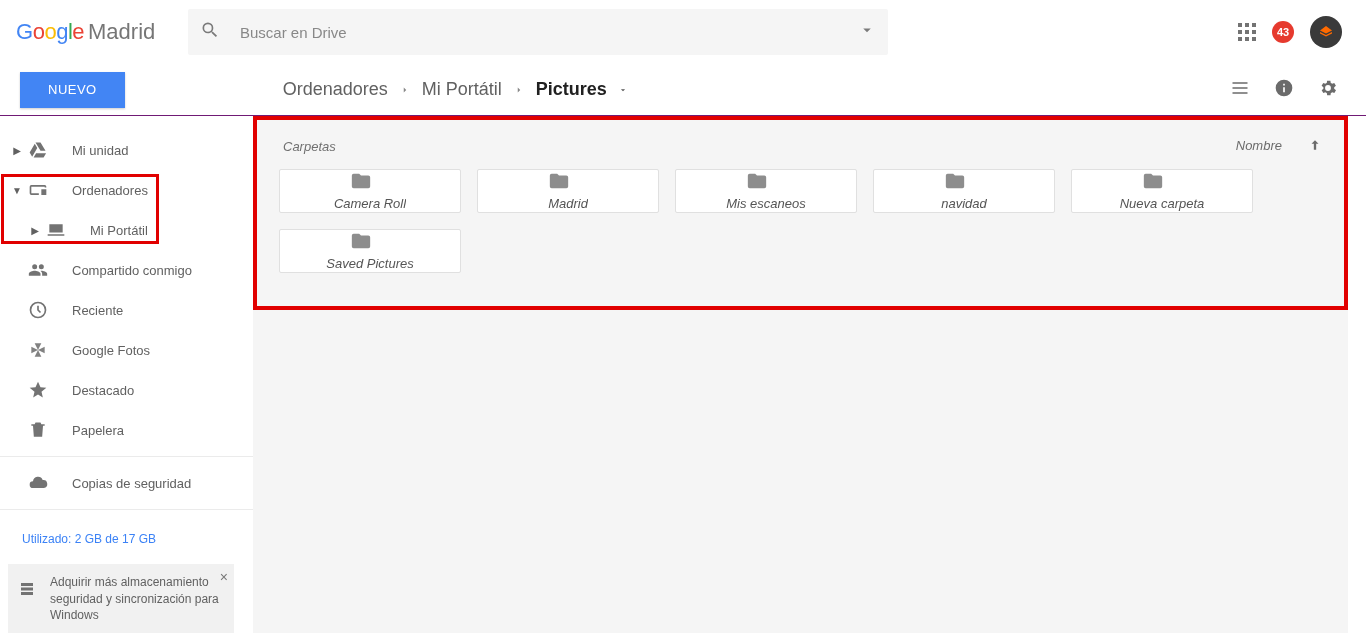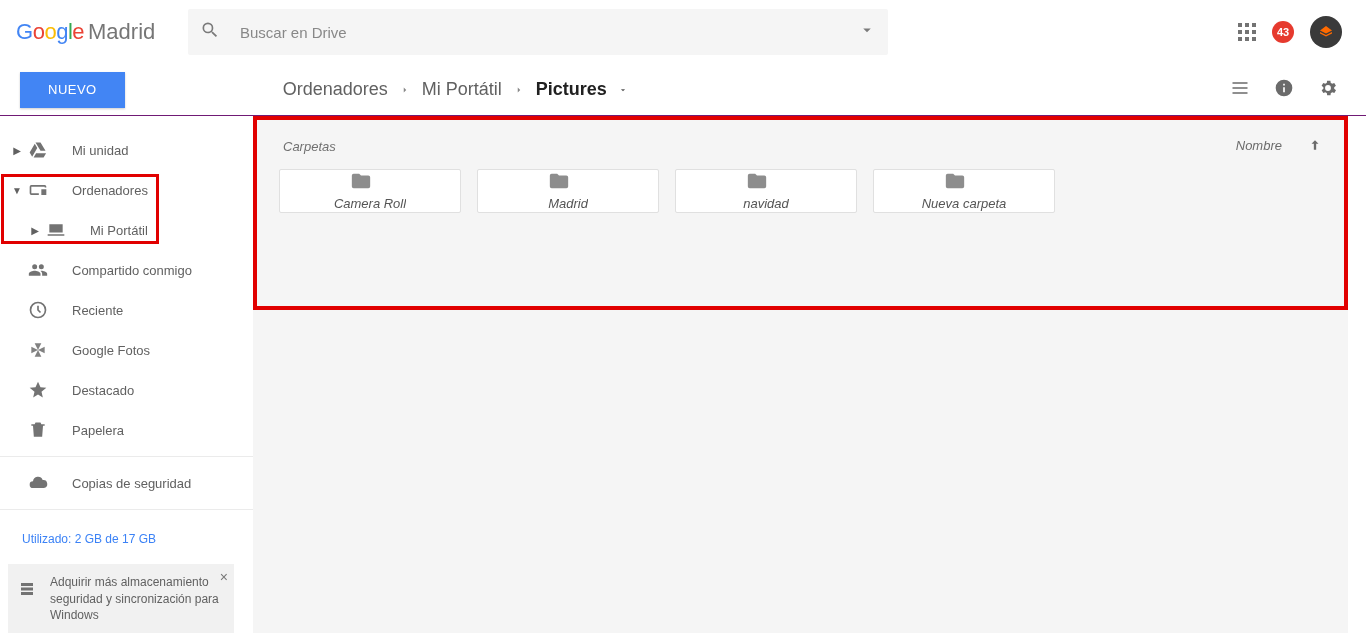--- a/index.html
+++ b/index.html
@@ -295,25 +295,37 @@
           <div class="folder-card">
             <span class="folder-icon"><svg class="icon-folder" viewBox="0 0 24 24" fill="currentColor">
                 <path d="M10 4H4a2 2 0 00-2 2v12a2 2 0 002 2h16a2 2 0 002-2V8a2 2 0 00-2-2h-8l-2-2z"></path>
               </svg></span>
             <span class="folder-name">Madrid</span>
           </div>
           <div class="folder-card">
             <span class="folder-icon"><svg class="icon-folder" viewBox="0 0 24 24" fill="currentColor">
                 <path d="M10 4H4a2 2 0 00-2 2v12a2 2 0 002 2h16a2 2 0 002-2V8a2 2 0 00-2-2h-8l-2-2z"></path>
               </svg></span>
+            <span class="folder-name">Mis escaneos</span>
+          </div>
+          <div class="folder-card">
+            <span class="folder-icon"><svg class="icon-folder" viewBox="0 0 24 24" fill="currentColor">
+                <path d="M10 4H4a2 2 0 00-2 2v12a2 2 0 002 2h16a2 2 0 002-2V8a2 2 0 00-2-2h-8l-2-2z"></path>
+              </svg></span>
             <span class="folder-name">navidad</span>
           </div>
           <div class="folder-card">
             <span class="folder-icon"><svg class="icon-folder" viewBox="0 0 24 24" fill="currentColor">
                 <path d="M10 4H4a2 2 0 00-2 2v12a2 2 0 002 2h16a2 2 0 002-2V8a2 2 0 00-2-2h-8l-2-2z"></path>
               </svg></span>
             <span class="folder-name">Nueva carpeta</span>
           </div>
+          <div class="folder-card">
+            <span class="folder-icon"><svg class="icon-folder" viewBox="0 0 24 24" fill="currentColor">
+                <path d="M10 4H4a2 2 0 00-2 2v12a2 2 0 002 2h16a2 2 0 002-2V8a2 2 0 00-2-2h-8l-2-2z"></path>
+              </svg></span>
+            <span class="folder-name">Saved Pictures</span>
+          </div>
         </div>
     </div>
   </div>
 
 </div>
 
 </body></html>

